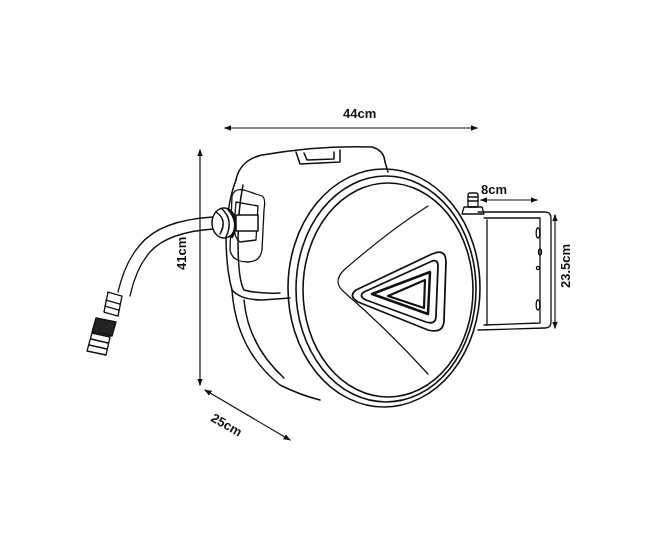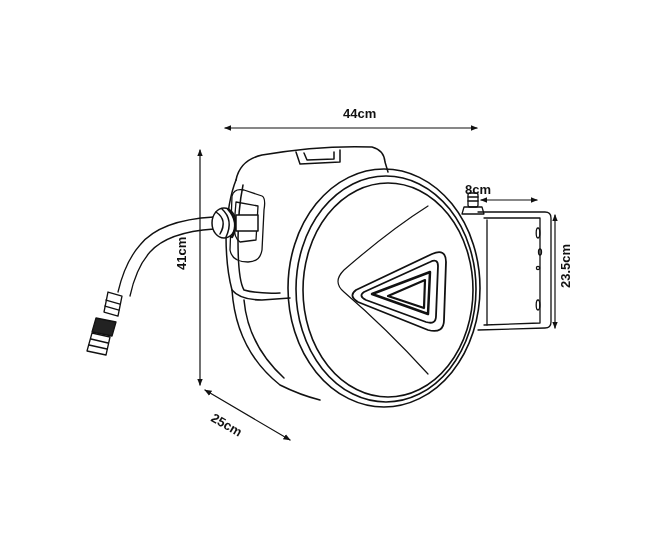--- a/index.html
+++ b/index.html
@@ -2,21 +2,21 @@
 <html><head>
 <meta charset="utf-8">
 <style>
   html, body { margin: 0; padding: 0; background: #ffffff; }
   #stage { position: relative; width: 650px; height: 495px; background: #ffffff; overflow: hidden; }
   svg { position: absolute; left: 0; top: 0; }
   .dim-label { position: absolute; font-family: "Liberation Sans", sans-serif; font-weight: bold; font-size: 13px; color: #111; white-space: nowrap; }
   #lbl-width { left: 343px; top: 106px; }
   #lbl-height { left: 174px; top: 270px; transform: rotate(-90deg); transform-origin: left top; }
   #lbl-depth { left: 216px; top: 410px; transform: rotate(30deg); transform-origin: left top; }
-  #lbl-bracket-depth { left: 465px; top: 182px; }
+  #lbl-bracket-depth { left: 481px; top: 182px; }
   #lbl-bracket-height { left: 558px; top: 288px; transform: rotate(-90deg); transform-origin: left top; }
 </style>
 </head>
 <body>
 
 <div id="stage">
   <svg width="650" height="551" viewBox="0 0 650 551" fill="none" stroke="#111" stroke-linecap="round" stroke-linejoin="round">
     <defs>
       <marker id="arr" viewBox="0 0 10 10" refX="9" refY="5" markerWidth="6" markerHeight="6" orient="auto-start-reverse">
         <path d="M0,1 L10,5 L0,9 z" fill="#111" stroke="none"></path>

